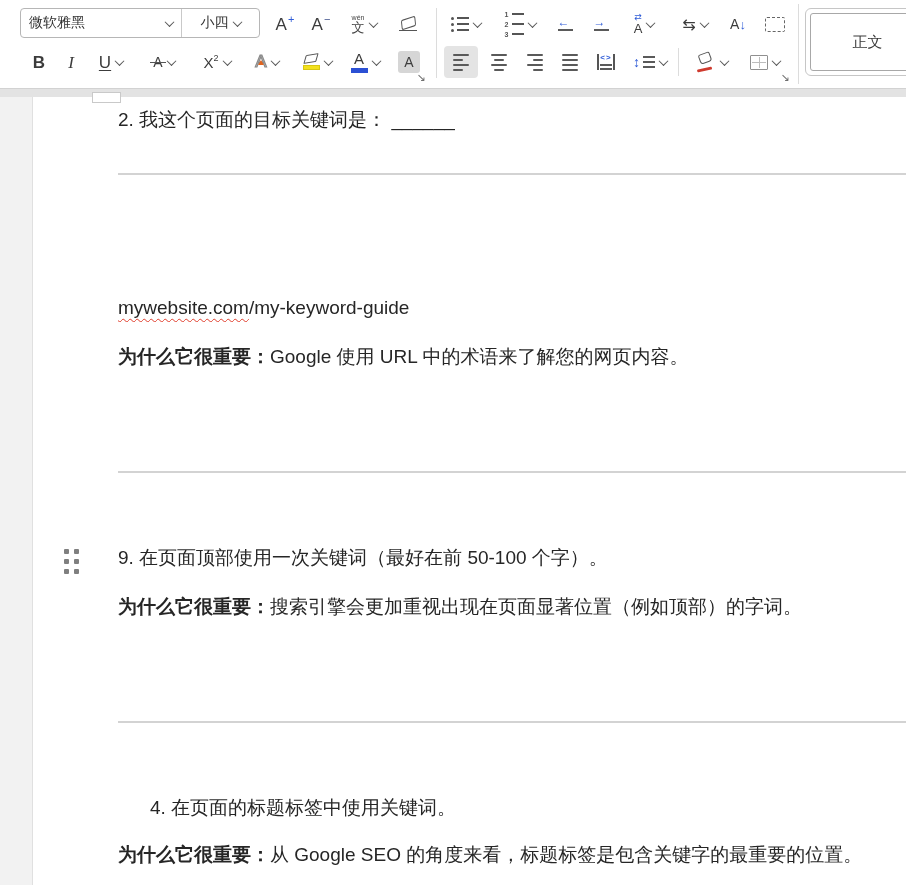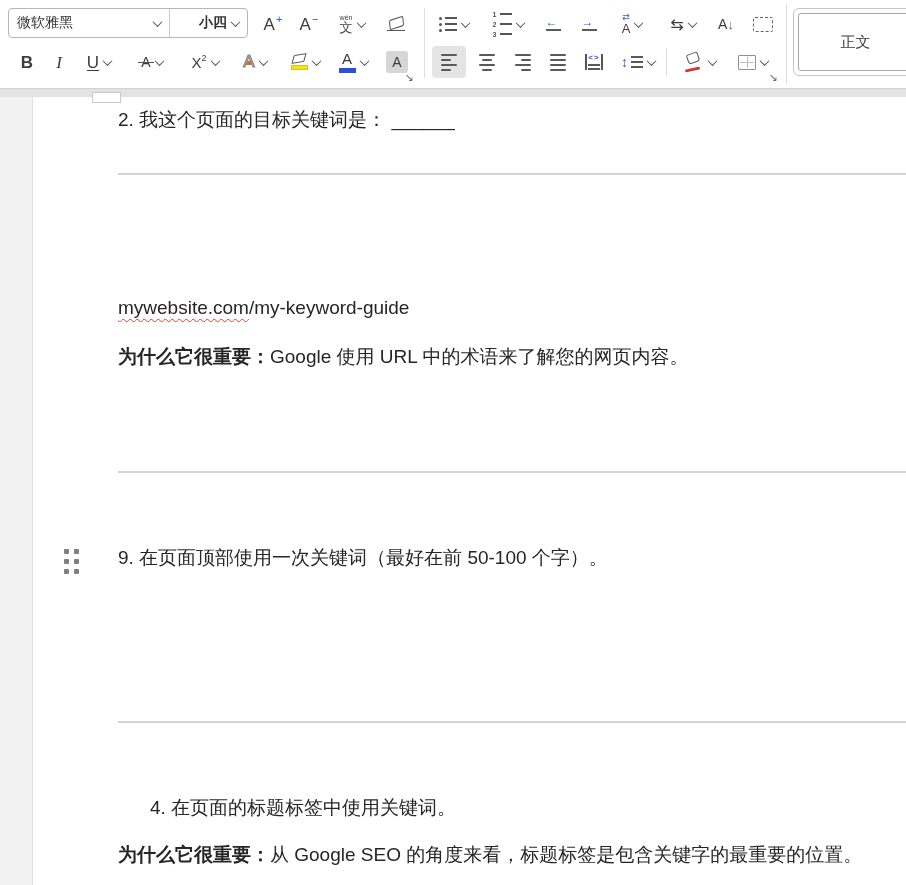--- a/index.html
+++ b/index.html
@@ -1,37 +1,37 @@
 <!DOCTYPE html>
 <html><head>
 <meta charset="utf-8">
 <style>
   * { margin:0; padding:0; box-sizing:border-box; }
   html,body { width:906px; height:885px; overflow:hidden; background:#fff;
     font-family:"Liberation Sans","DejaVu Sans",sans-serif; }
   .app { position:relative; width:906px; height:885px; }
 
   
-  .ribbon { position:absolute; left:0; top:0; width:849px; height:88px; background:#fff; }
+  .ribbon { position:absolute; left:12px; top:0; width:849px; height:88px; background:#fff; }
   .btn { position:absolute; height:32px; display:flex; align-items:center; justify-content:center;
          color:#3c3c3c; border-radius:4px; cursor:default; }
   .btn.active { background:#e4e4e4; }
   .chev { display:inline-block; width:7px; height:7px; border-left:1.6px solid #555;
           border-bottom:1.6px solid #555; transform:rotate(-45deg) translate(1px,-1px);
           margin-left:5px; }
   .vsep { position:absolute; width:1px; background:#dcdcdc; }
   .launcher { position:absolute; font-size:11px; color:#707070; width:14px; height:14px;
               display:flex; align-items:center; justify-content:center; }
 
   
   .combo-group { position:absolute; left:8px; top:8px; width:240px; height:30px;
     border:1px solid #b6b6b6; border-radius:4px; display:flex; align-items:stretch; background:#fff; }
   .combo { display:flex; align-items:center; padding:0 8px; font-size:14px; color:#333; }
   .combo-font { flex:1; justify-content:space-between; }
-  .combo-size { width:78px; justify-content:flex-end; border-left:1px solid #c9c9c9;font-weight:bold; }
+  .combo-size { width:78px; justify-content:center; border-left:1px solid #c9c9c9; }
 
   
   .glyph { font-size:17px; color:#3c3c3c; line-height:1; }
   .sup-sign { font-size:11px; line-height:1; margin-left:1px; transform:translateY(-5px); }
   .blue { color:#2e5bd7; }
   .navy { color:#44568f; }
   .pinyin { display:flex; flex-direction:column; align-items:center; line-height:1; }
   .pinyin .top { font-size:7px; color:#444; }
   .pinyin .bot { font-size:13px; color:#444; }
   .eraser-wrap { display:flex; flex-direction:column; align-items:center; }
@@ -367,20 +367,23 @@
     </div>
     <div class="line" style="top:197px;">
       <span class="misspell">mywebsite.com</span><span>/my-keyword-guide</span>
     </div>
 
     <div class="hr" style="top:374px;"></div>
 
     <div class="line" style="top:447px;">
       <span>9. 在页面顶部使用一次关键词（最好在前 50-100 个字）。</span>
     </div>
+    <div class="line" style="top:496px;">
+      <span class="why-b">为什么它很重要：</span><span>搜索引擎会更加重视出现在页面显著位置（例如顶部）的字词。</span>
+    </div>
 
     <div class="hr" style="top:624px;"></div>
 
     <div class="line" style="top:697px;margin-left:32px;">
       <span>4. 在页面的标题标签中使用关键词。</span>
     </div>
     <div class="line" style="top:744px;">
       <span class="why-b">为什么它很重要：</span><span>从 Google SEO 的角度来看，标题标签是包含关键字的最重要的位置。</span>
     </div>
 

